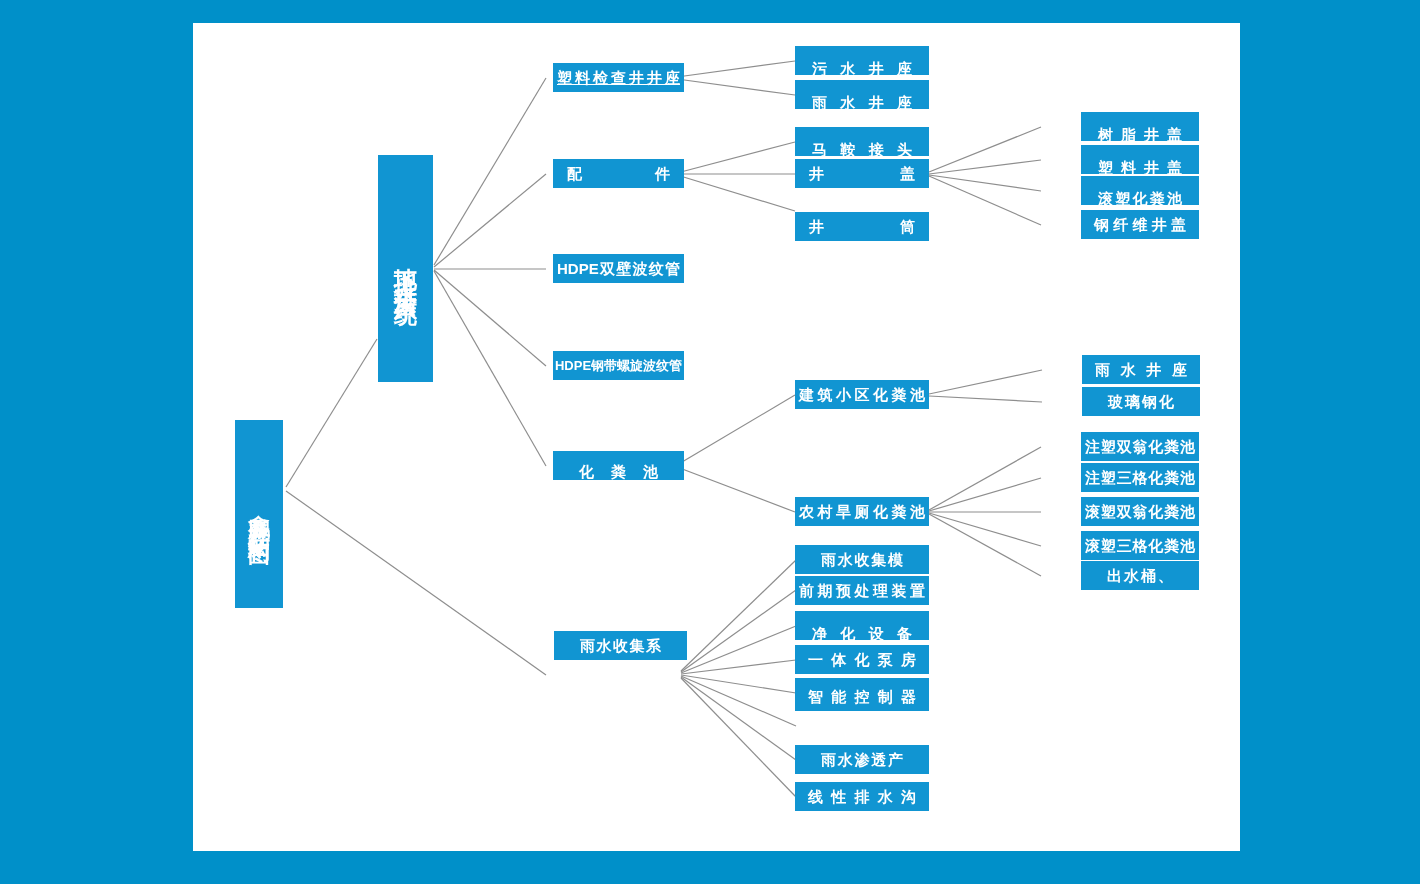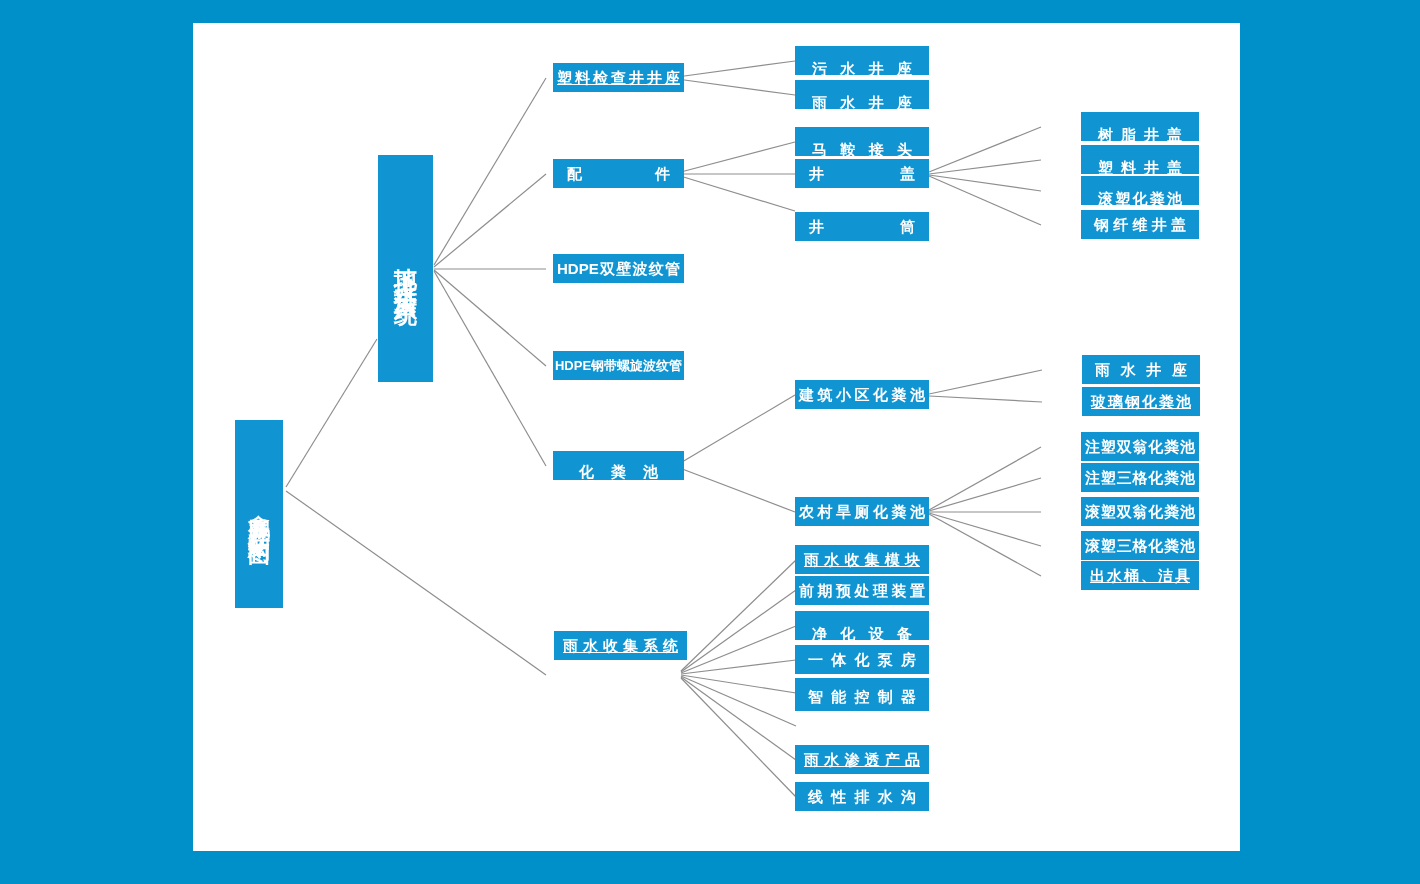--- a/index.html
+++ b/index.html
@@ -25,21 +25,21 @@
     text-align:justify;text-align-last:justify;
     padding:0 15px;
   }
   .c1{left:546px;width:131px;margin-left:7px;}
   .c2{left:795px;width:134px;}
   .c3{left:1041px;width:118px;margin-left:40px;}
   .p2{padding:0 14px;}
   .p3{padding:6px 26px;}
   .p4{padding:8px 17px;}
   .p5{padding:0 13px;}
-  .p6{padding:0 9px;text-decoration:underline;}
+  .p6{padding:0 26px;}
   .p7{padding:0 4px;}
   .fit{padding:0 1px;font-size:13px;text-align:center;text-align-last:center;}
   .u{text-decoration:underline;}
   .vnode{
     position:absolute;
     box-sizing:border-box;
     background:#1195d2;color:#ffffff;
     font-weight:bold;
     writing-mode:vertical-rl;
     text-orientation:upright;

